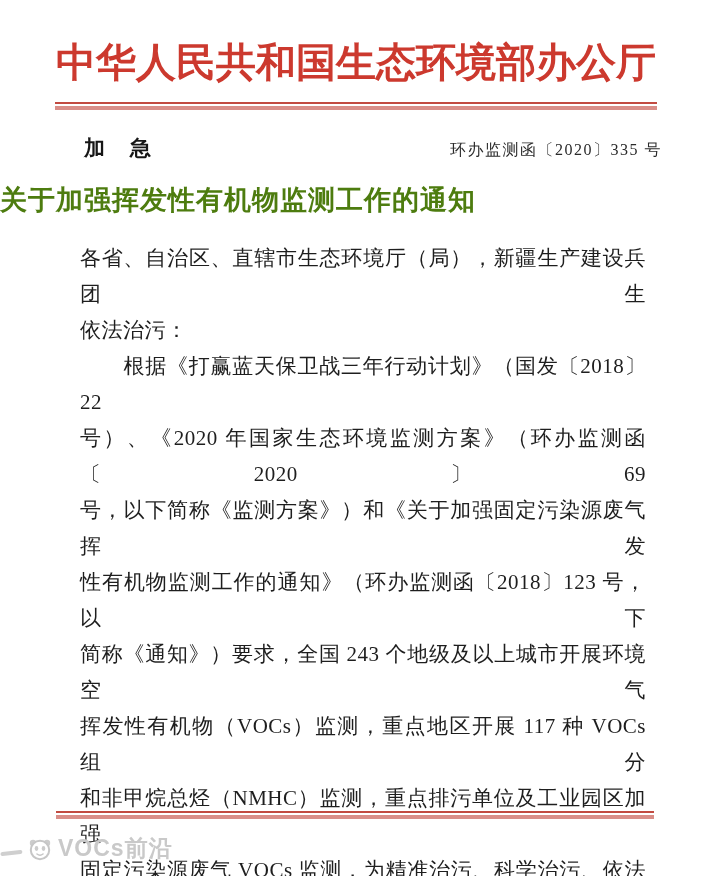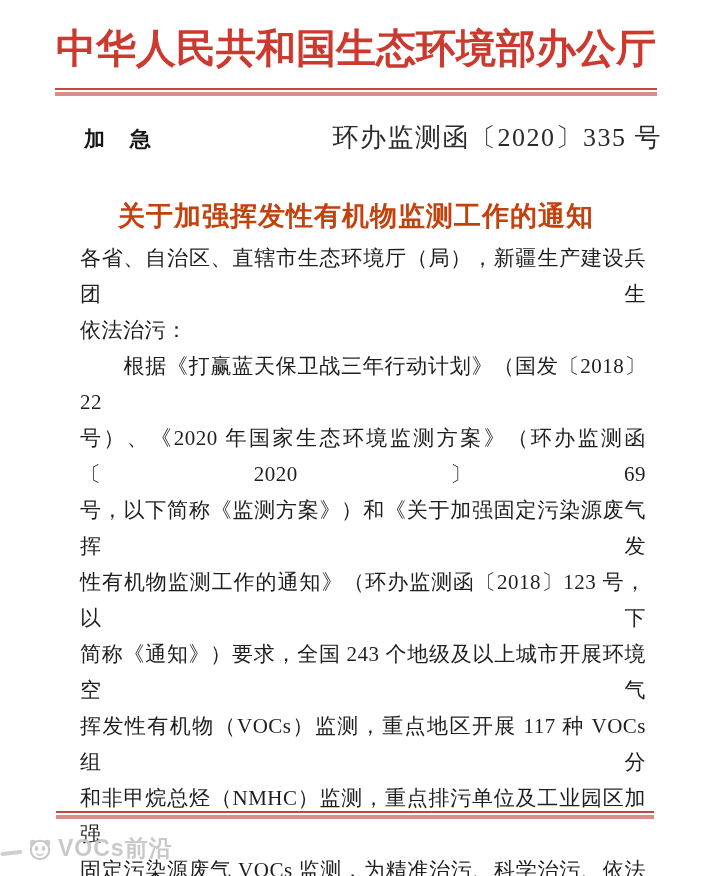--- a/index.html
+++ b/index.html
@@ -16,21 +16,21 @@
     font-family: "Liberation Serif", serif;
     color: #1f1f1f;
   }
 
   
   .letterhead {
     position: absolute;
     top: 0; left: 0; right: 0;
   }
   .agency {
-    margin-top: 22px;
+    margin-top: 36px;
     text-align: center;
     font-size: 40px;
     line-height: 54px;
     font-weight: 700;
     letter-spacing: 0px;
     font-family: "Liberation Serif", serif;
     white-space: nowrap;
   }
   .double-rule {
     margin: 12px auto 0 auto;
@@ -46,36 +46,35 @@
     align-items: baseline;
   }
   .urgency {
     font-size: 21px;
     font-weight: 700;
     font-family: "Liberation Sans", sans-serif;
     letter-spacing: 2px;
     color: #161616;
   }
   .doc-no {
-    font-size: 26px;
+    font-size: 16px;
     letter-spacing: 1.5px;
     color: #2a2a2a;
   }
 
   
   .title {
     position: absolute;
     top: 182px; left: 0; right: 0;
-    margin: 16px;
-    text-align: center;
+    margin: 0;
     font-size: 27px;
     line-height: 36px;
     font-weight: 700;
     letter-spacing: 1px;
-    color: #c2410c;
+    color: #4d7c0f;
     font-family: "Liberation Serif", serif;
   }
 
   
   .body-text {
     position: absolute;
     top: 240px;
     left: 80px;
     width: 566px;
   }

